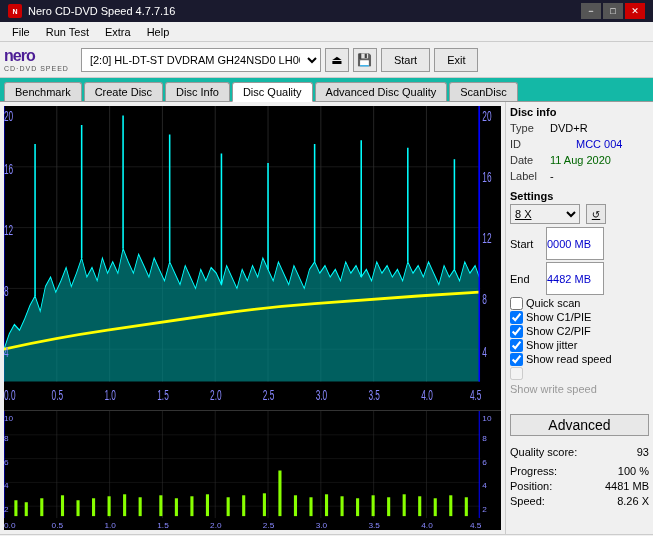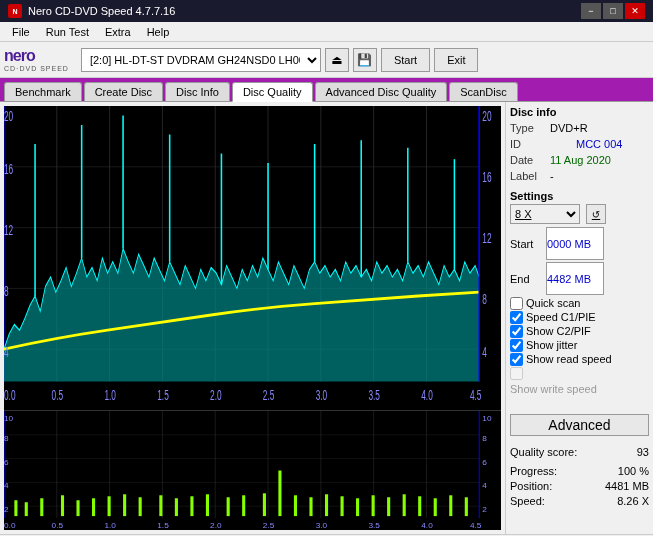--- a/index.html
+++ b/index.html
@@ -57,21 +57,21 @@
       cursor: pointer; font-size: 11px;
     }
     .toolbar-icon-btn {
       width: 24px; height: 24px; background: #e8e8e8; border: 1px solid #999;
       cursor: pointer; display: flex; align-items: center; justify-content: center; font-size: 12px;
     }
 
     
     #tabs {
       display: flex;
-      background: #a21caf;
+      background: #14b8a6;
       padding: 4px 4px 0;
       border-bottom: 1px solid #999;
     }
     .tab {
       padding: 3px 10px; border: 1px solid #999; border-bottom: none;
       background: #ddd; cursor: pointer; font-size: 11px; margin-right: 2px;
       border-radius: 3px 3px 0 0;
     }
     .tab.active { background: white; border-bottom: 1px solid white; margin-bottom: -1px; }
 
@@ -394,21 +394,21 @@
         <span class="mb-label">End</span>
         <input class="mb-input" type="text" value="4482 MB" style="">
       </div>
 
       <div class="checkbox-row">
         <input type="checkbox" style="">
         <span>Quick scan</span>
       </div>
       <div class="checkbox-row">
         <input type="checkbox" checked="" style="">
-        <span>Speed C1/PIE</span>
+        <span>Show C1/PIE</span>
       </div>
       <div class="checkbox-row">
         <input type="checkbox" checked="" style="">
         <span>Show C2/PIF</span>
       </div>
       <div class="checkbox-row">
         <input type="checkbox" checked="" style="">
         <span>Show jitter</span>
       </div>
       <div class="checkbox-row">

